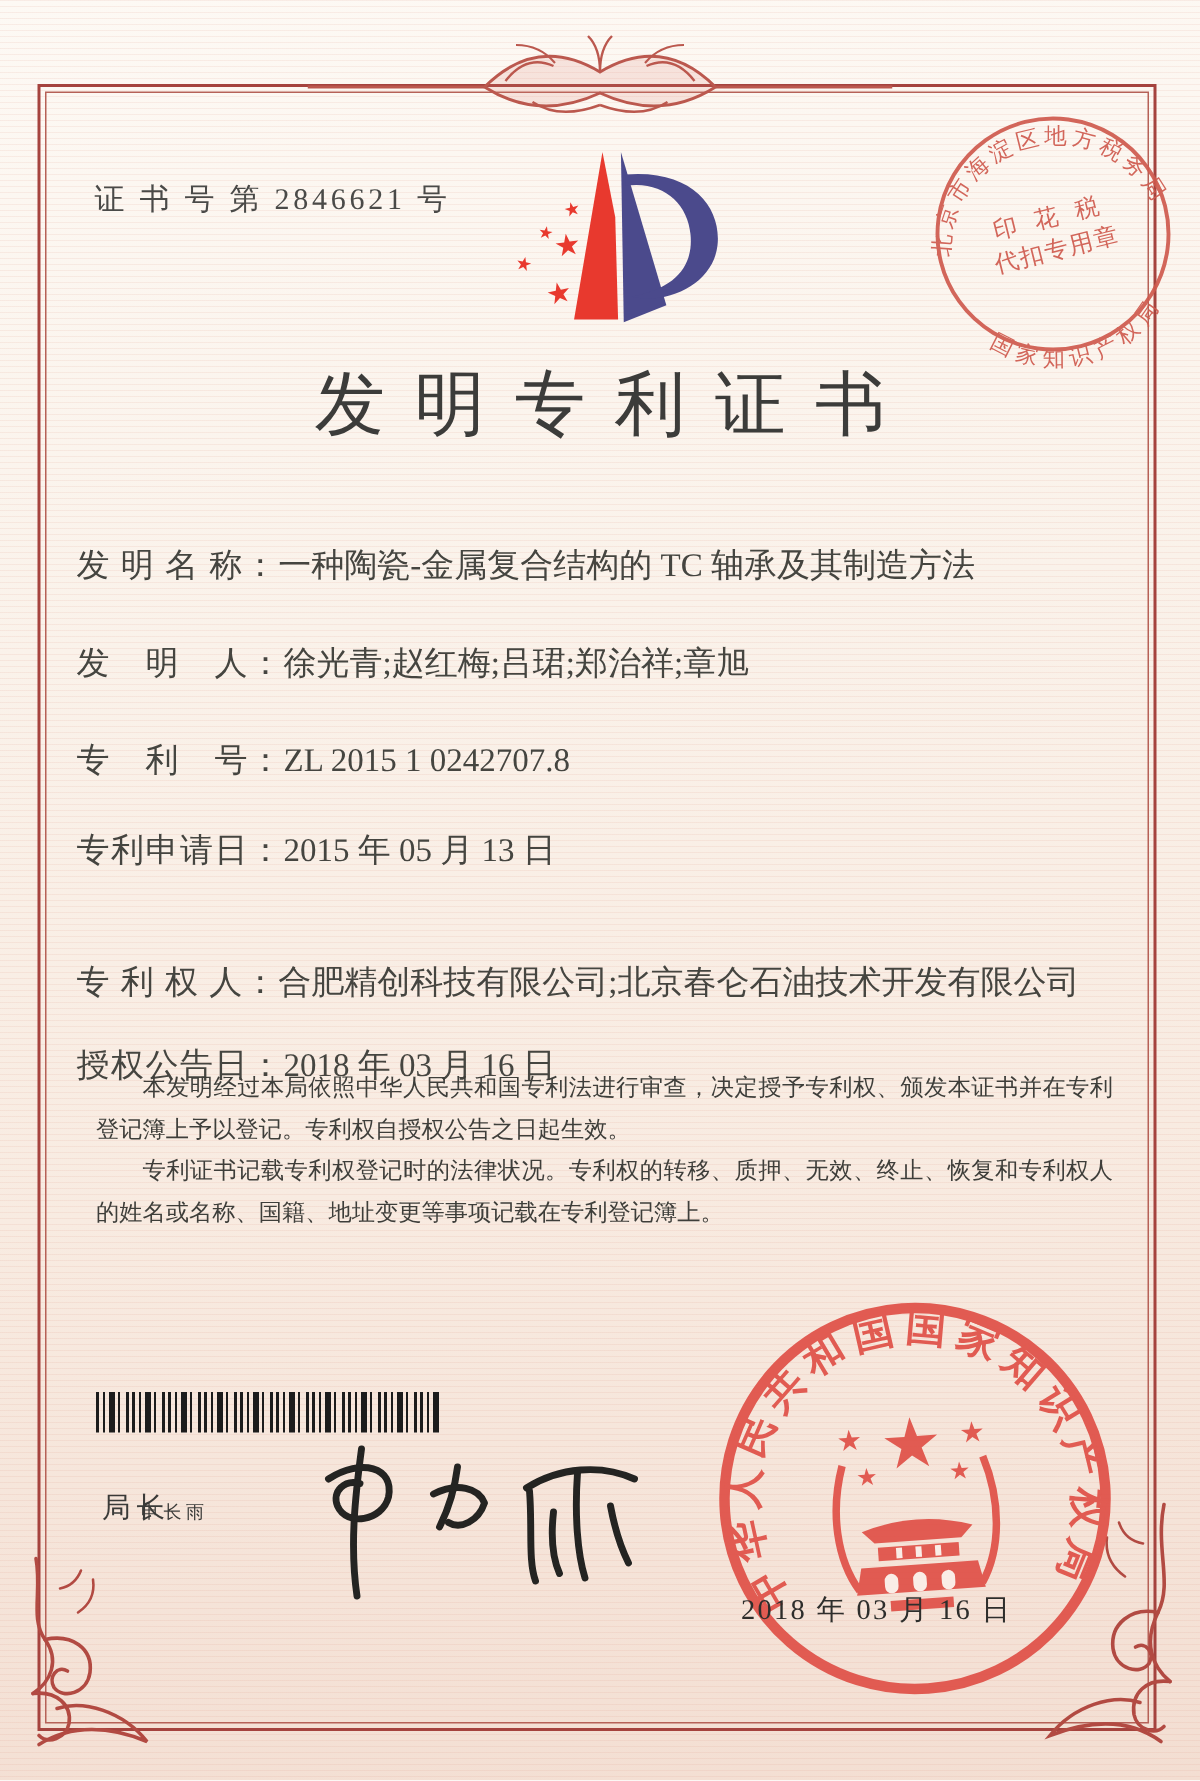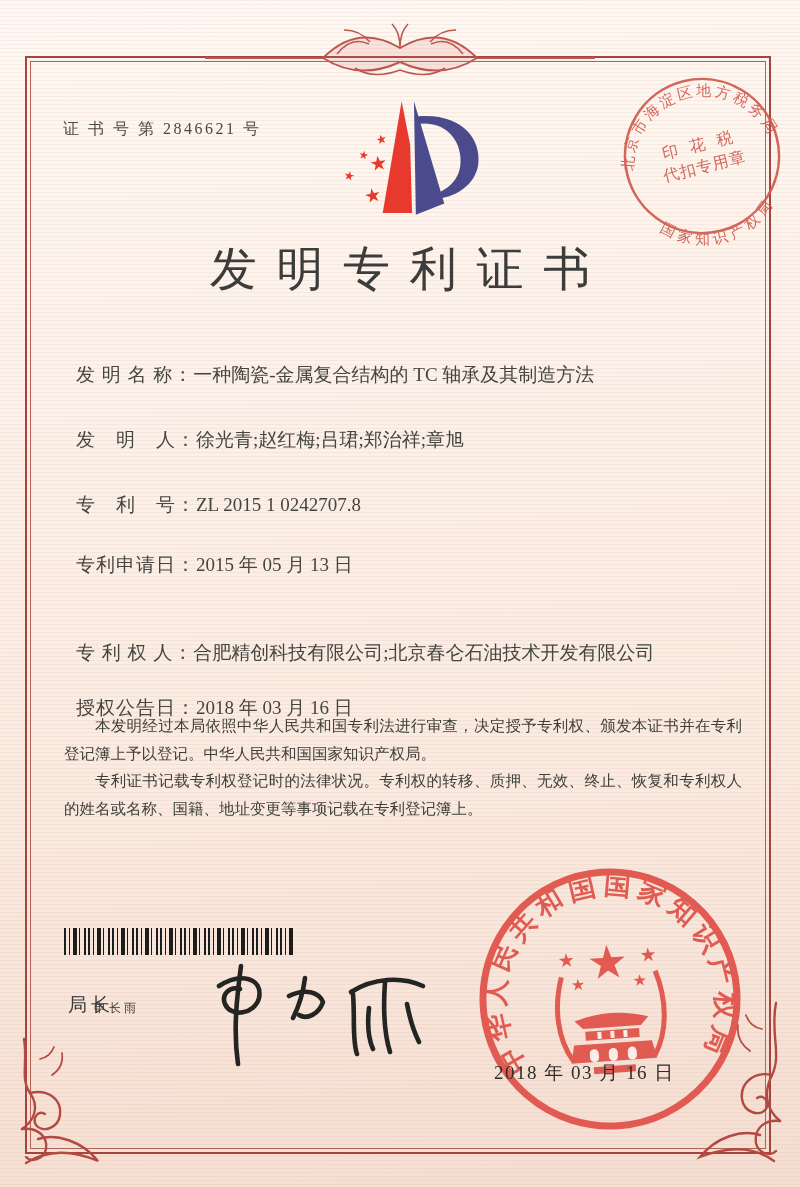--- a/index.html
+++ b/index.html
@@ -23,34 +23,34 @@
     border:1px solid #b66157;
   }
 
   .ornament { position:absolute; pointer-events:none; }
   .ornament-top { left:205px; top:12px; width:390px; height:88px; }
   .ornament-bl { left:12px; top:1035px; width:115px; height:135px; }
   .ornament-br { left:673px; top:995px; width:115px; height:175px; transform:scaleX(-1); }
 
   .cert-number {
     position:absolute; left:63px; top:119px;
-    font-size:16px; letter-spacing:2.5px; color:#4a4a48;
+    font-size:20px; letter-spacing:2.5px; color:#4a4a48;
   }
 
   .logo { position:absolute; left:318px; top:88px; width:190px; height:142px; }
 
   .tax-stamp { position:absolute; left:610px; top:64px; width:184px; height:184px; opacity:.92; }
 
   .title {
     position:absolute; left:0; top:238px; width:100%;
     text-align:center; font-size:47px; font-weight:400;
     letter-spacing:0.42em; text-indent:0.42em; color:#3c3c3a;
   }
 
-  .field-row { position:absolute; left:76px; width:690px; font-size:19px; color:#454540; white-space:nowrap; }
+  .field-row { position:absolute; left:51px; width:690px; font-size:22px; color:#454540; white-space:nowrap; }
   .field-label { letter-spacing:1px; }
   .f0 { top:362px; } .f1 { top:427px; } .f2 { top:492px;font-family:Liberation Serif, serif; }
   .f3 { top:552px; } .f4 { top:615px;margin-top:25px; } .f5 { top:675px;margin-top:20px; }
 
   .body-text { position:absolute; left:64px; top:712px; width:678px; }
   .body-text p {
     font-size:15.5px; line-height:27.5px; color:#3e3e3a;
     text-align:justify; text-indent:2em;
   }
 
@@ -162,21 +162,21 @@
     <span class="field-label">专利申请日：</span><span>2015 年 05 月 13 日</span>
   </div>
   <div class="field-row f4">
     <span class="field-label">专 利 权 人：</span><span>合肥精创科技有限公司;北京春仑石油技术开发有限公司</span>
   </div>
   <div class="field-row f5">
     <span class="field-label">授权公告日：</span><span>2018 年 03 月 16 日</span>
   </div>
 
   <div class="body-text">
-    <p>本发明经过本局依照中华人民共和国专利法进行审查，决定授予专利权、颁发本证书并在专利登记簿上予以登记。中华人民共和国国家知识产权局。</p>
+    <p>本发明经过本局依照中华人民共和国专利法进行审查，决定授予专利权、颁发本证书并在专利登记簿上予以登记。专利权自授权公告之日起生效。</p>
     <p>专利证书记载专利权登记时的法律状况。专利权的转移、质押、无效、终止、恢复和专利权人的姓名或名称、国籍、地址变更等事项记载在专利登记簿上。</p>
   </div>
 
   <div class="barcode"></div>
 
   <div class="signer-title">局长</div>
   <div class="signer-name">申长雨</div>
 
   <svg class="signature" viewBox="0 0 262 122">
     <g stroke="#242422" fill="none" stroke-width="4.6" stroke-linecap="round" stroke-linejoin="round">

